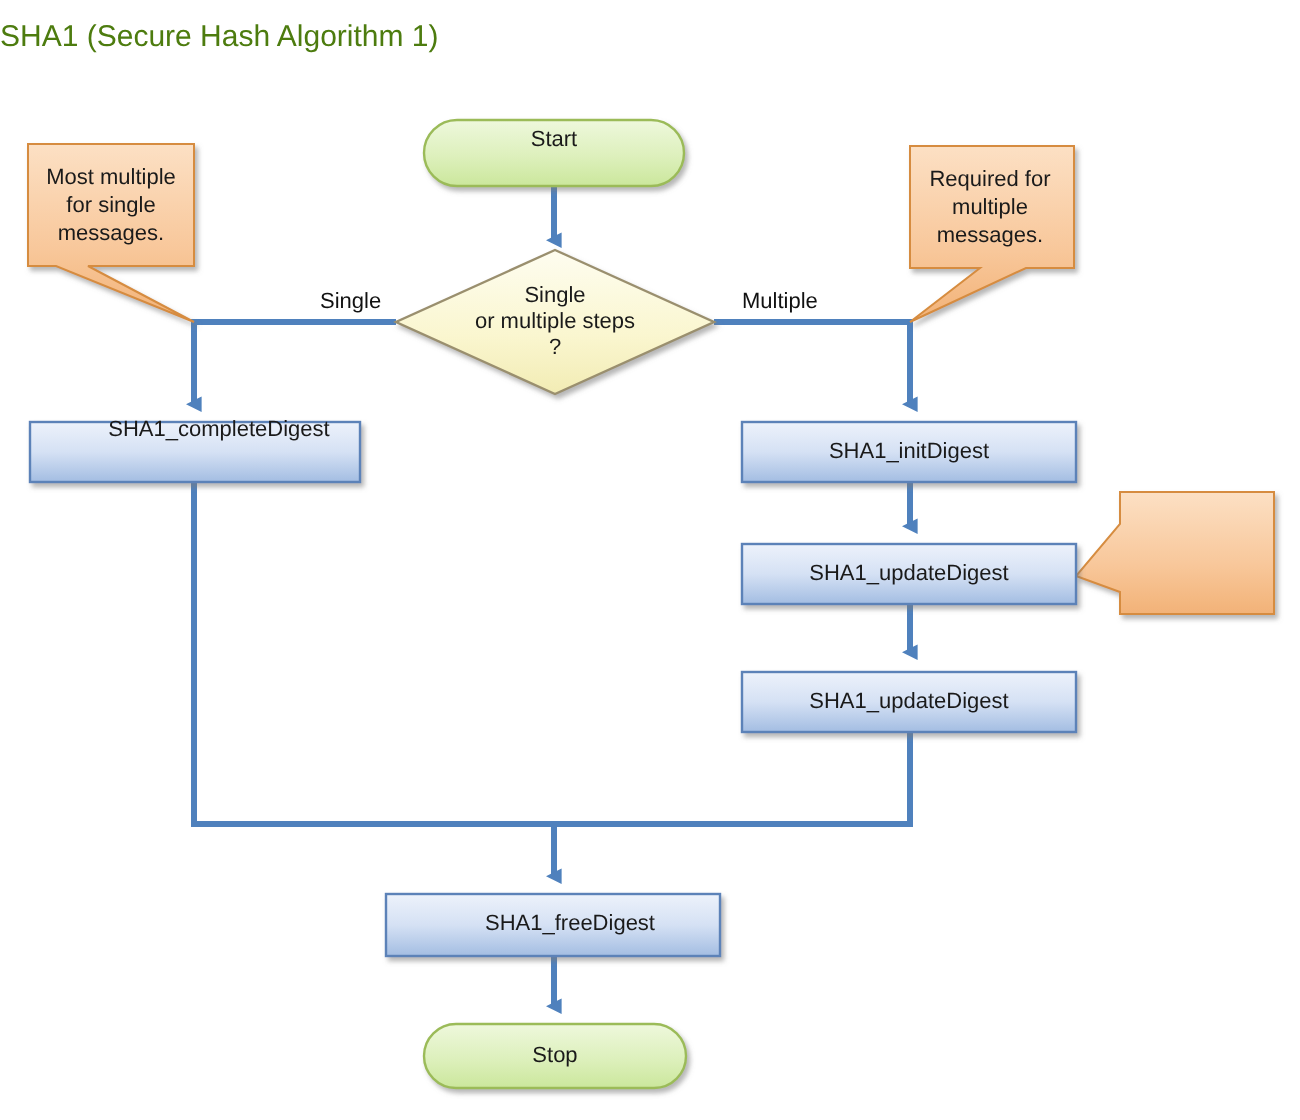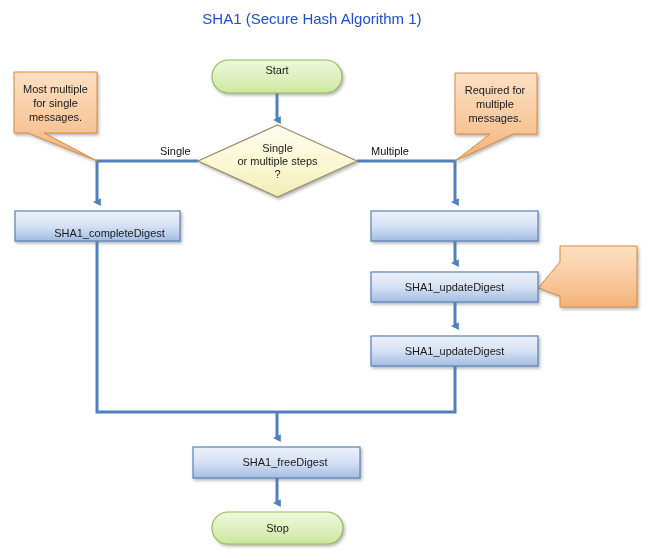--- a/index.html
+++ b/index.html
@@ -53,23 +53,22 @@
     font-size: 11px;
     line-height: 14px;
     white-space: pre-line;
     pointer-events: none;
   }
   .title {
     position: absolute;
     left: 0;
     top: 10px;
     width: 624px;
-    text-align: center;
     font-size: 15px;
-    color: #1d4ed8;
+    color: #4d7c0f;
   }
 </style>
 </head>
 <body>
 
 <div id="canvas">
 
   <div class="title">SHA1 (Secure Hash Algorithm 1)</div>
 
   <svg id="flow-svg" viewBox="0 0 650 560" xmlns="http://www.w3.org/2000/svg">
@@ -167,22 +166,23 @@
       <rect x="212" y="512" width="131" height="32" rx="16" ry="16" fill="url(#gradTerm)" stroke="#9bbb59" stroke-width="1.2"></rect>
     </g>
   </svg>
 
   <div class="node-label" style="left:212px; top:60px; width:130px; height:21px;">Start</div>
 
   <div class="node-label" style="left:208px; top:128px; width:139px; height:66px;">Single
 or multiple steps
 ?</div>
 
-  <div class="node-label" style="left:15px; top:218px; width:189px; height:30px;">SHA1_completeDigest</div>
-
+  <div class="node-label" style="left:15px; top:200px; width:189px; height:30px;">SHA1_completeDigest</div>
+
+  <div class="node-label" style="left:371px; top:211px; width:167px; height:30px;">SHA1_initDigest</div>
 
   <div class="node-label" style="left:371px; top:272px; width:167px; height:30px;">SHA1_updateDigest</div>
 
   <div class="node-label" style="left:371px; top:336px; width:167px; height:30px;">SHA1_updateDigest</div>
 
   <div class="node-label" style="left:193px; top:447px; width:184px; height:31px;">SHA1_freeDigest</div>
 
   <div class="node-label" style="left:212px; top:512px; width:131px; height:32px;">Stop</div>
 
   <div class="edge-label" style="left:160px; top:145px;">Single</div>

